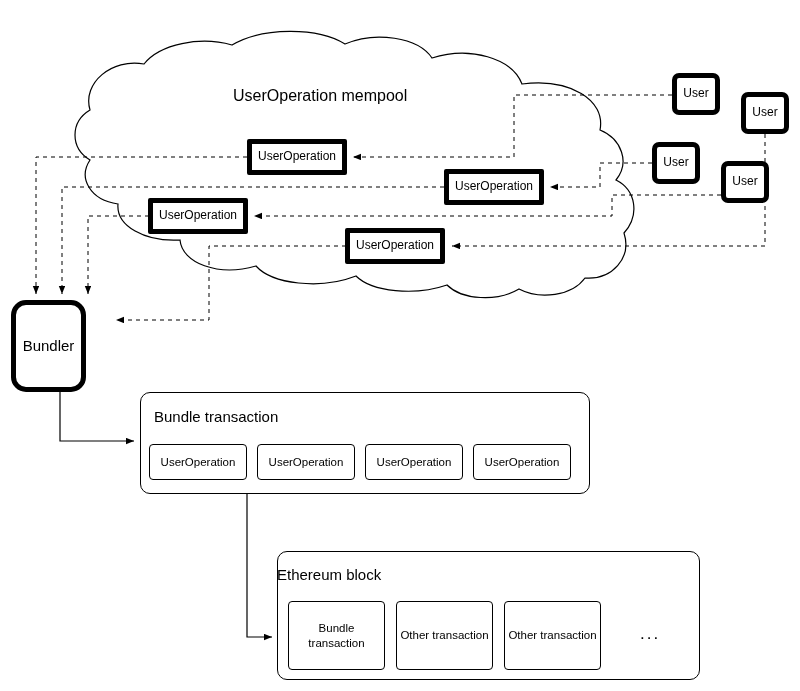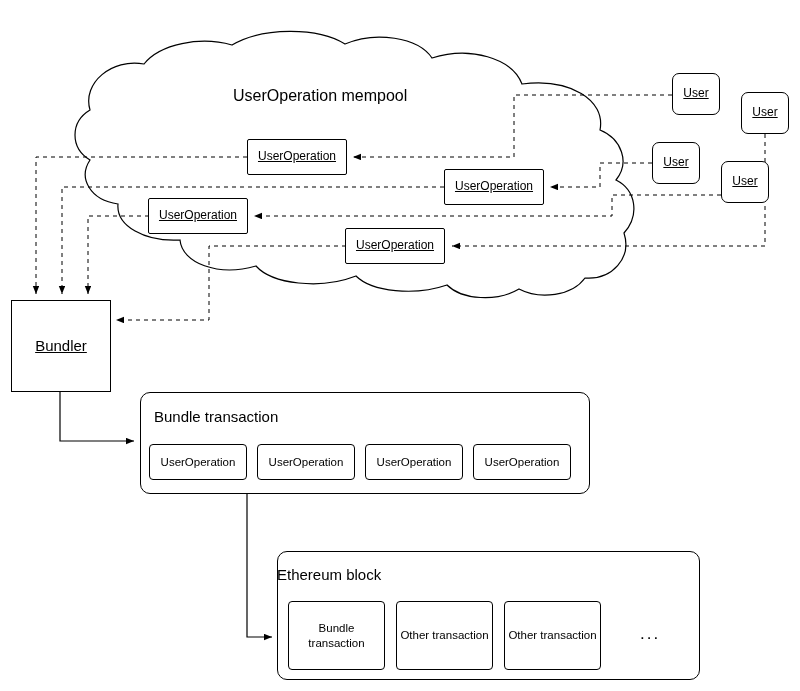--- a/index.html
+++ b/index.html
@@ -21,46 +21,45 @@
     position: absolute;
     left: 0;
     top: 0;
     width: 800px;
     height: 691px;
     pointer-events: none;
   }
   .node {
     position: absolute;
     box-sizing: border-box;
-    border: 1px solid #000000;
+    border: 5px solid #000000;
     background: #ffffff;
     display: flex;
     align-items: center;
     justify-content: center;
     text-align: center;
     line-height: 1.15;
-    text-decoration: underline;
   }
   .uop {
     border-radius: 2px;
     font-size: 12px;
     height: 36px;
   }
   .user {
     border-radius: 7px;
     font-size: 12px;
     width: 48px;
     height: 42px;
   }
   .bundler {
-    border-radius: 0;
+    border-radius: 15px;
     font-size: 15px;
     left: 11px;
     top: 300px;
-    width: 100px;
+    width: 75px;
     height: 92px;
   }
   .container {
     position: absolute;
     box-sizing: border-box;
     border: 1px solid #000000;
     border-radius: 10px;
     background: #ffffff;
   }
   .container-title {

